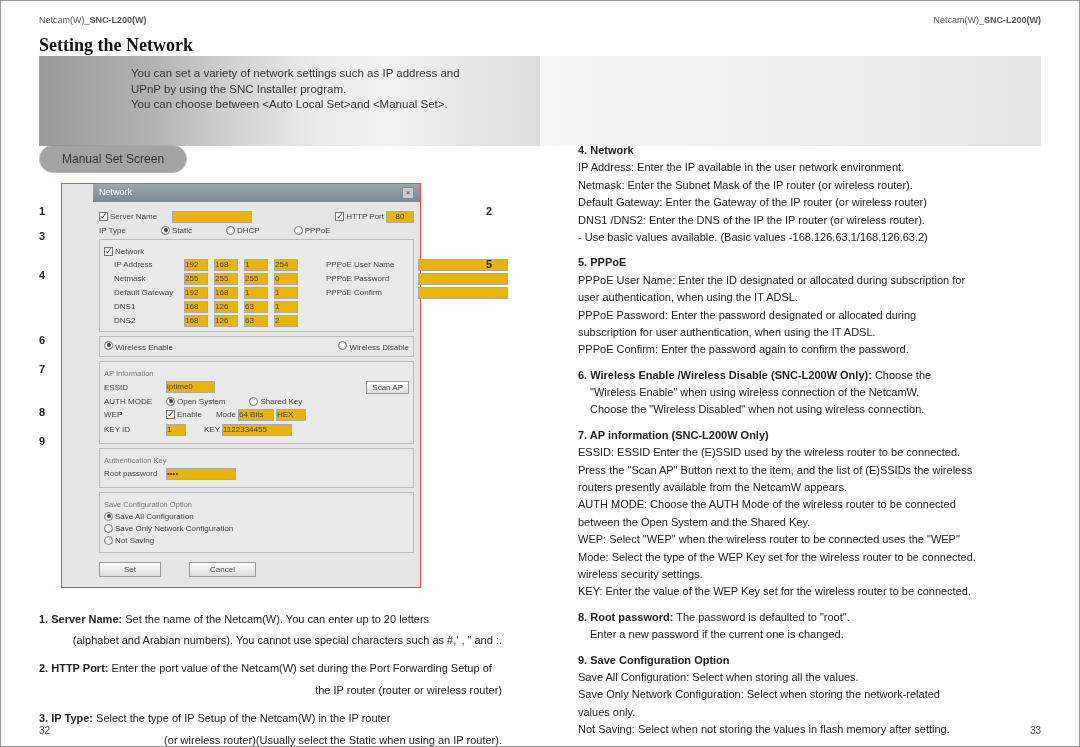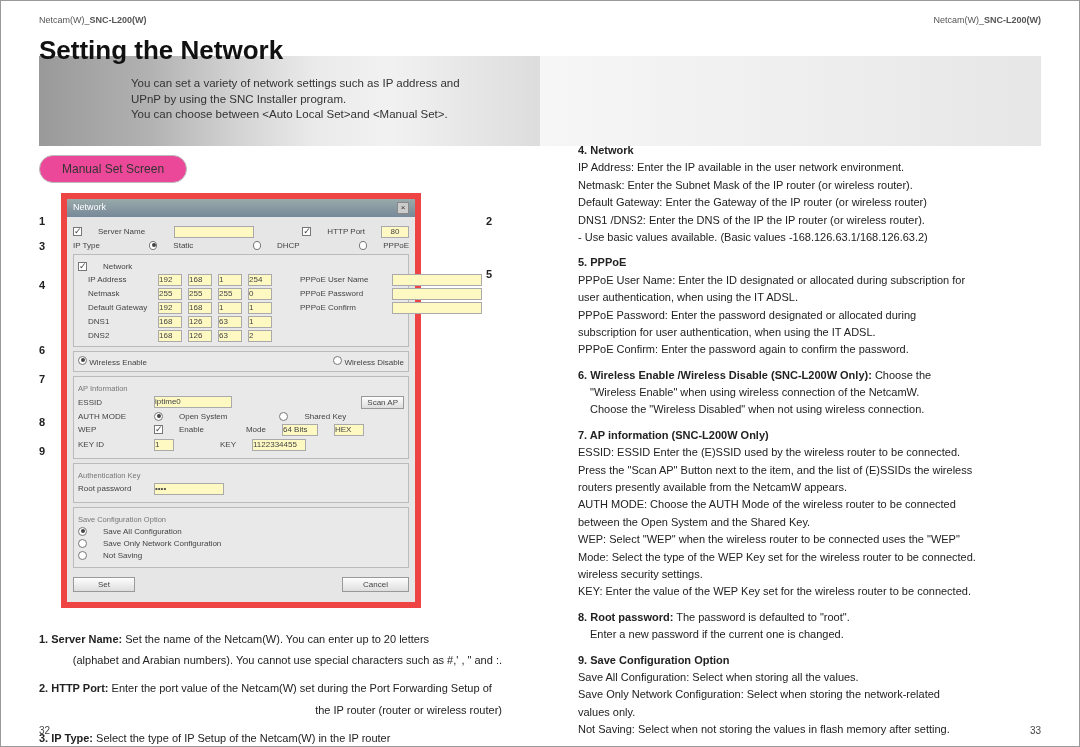--- a/index.html
+++ b/index.html
@@ -43,85 +43,87 @@
     left: 0;
     right: 38px;
     top: 55px;
     height: 90px;
     background: linear-gradient(90deg,#f0f0f0 0%,#e4e4e4 50%,#d6d6d6 100%);
     opacity: .6;
   }
   .title-h {
     position: relative;
     z-index: 2;
-    font-size: 26px;
+    font-size: 18px;
     font-weight: bold;
     color: #111;
     margin-top: 10px;
+    font-family: Liberation Serif, serif;
   }
   .title-sub {
     position: relative;
     z-index: 2;
     margin-left: 92px;
     margin-top: 10px;
     font-size: 11.5px;
     line-height: 1.35;
     color: #333;
   }
   .sect-gap { height: 32px; }
   .manual-pill {
     display: inline-block;
     padding: 6px 22px;
     border: 1px solid #bbb;
     border-radius: 14px;
     font-size: 12px;
     color: #333;
-    background: #ec4899;
+    background: #a3a3a3;
     margin-bottom: 10px;
   }
   
   .shot-wrap {
     display: grid;
     grid-template-columns: 16px auto 16px;
     align-items: start;
     column-gap: 6px;
   }
   .numcol { font-size: 11px; line-height: 1; color: #222; font-weight: bold; }
   .numcol div { height: 25px; display:flex; align-items:center; }
   .numcol.right div { justify-content:flex-start; }
   .shot {
     width: 360px;
-    border: 6px solid #ef4444;
+    border: 1px solid #ef4444;
     background: #e6e6e6;
     font-size: 8px;
     color: #444;
+    padding-left: 31px;
   }
   .sh-title {
     background: linear-gradient(#9aa,#789);
     color: #fff;
     padding: 3px 6px;
     font-size: 9px;
     display:flex;
     justify-content:space-between;
   }
   .sh-close { width:12px;height:12px;background:#ccc;border:1px solid #888;text-align:center;line-height:10px;font-size:8px;color:#333;}
   .sh-body { padding: 6px; }
-  .sh-row { display:flex; align-items:center; gap:16px; margin:3px 0; }
+  .sh-row { display:flex; align-items:center; gap:2px; margin:3px 0; }
   .chk { width:9px;height:9px;border:1px solid #777;background:#fff;display:inline-block;position:relative;}
   .chk.on::after{content:"✓";position:absolute;top:-2px;left:0;font-size:9px;}
   .rad { width:9px;height:9px;border:1px solid #777;border-radius:50%;background:#fff;display:inline-block;position:relative;}
   .rad.on::after{content:"";position:absolute;top:1.5px;left:1.5px;width:4px;height:4px;background:#444;border-radius:50%;}
-  .inp { background:#fef9c3;border:1px solid #aaa;height:12px;display:inline-block;}
+  .inp { background:#eab308;border:1px solid #aaa;height:12px;display:inline-block;}
   .panel { border:1px solid #bbb; padding:4px; margin:4px 0; background:#e9e9e9;}
   .lbl { min-width:60px; }
   .grid-ip { display:grid; grid-template-columns:68px repeat(4,28px) 20px 90px auto; gap:2px; align-items:center;}
   .grid-ip .inp{ width:24px; }
   .grid-ip .txtin{ width:90px; }
   .btn-s { background:linear-gradient(#fefefe,#ddd); border:1px solid #999; padding:1px 5px; font-size:8px;}
-  .bottom-btns { display:flex; justify-content:space-between; gap:60px; padding:5px 0 4px 0;}
+  .bottom-btns { display:flex; justify-content:flex-start; gap:28px; padding:5px 0 4px 0;}
 
   
   .inst {
     font-size: 11px;
     line-height: 1.45;
     color: #222;
     margin-top: 24px;
   }
   .inst p { margin: 6px 0 2px 0; }
   .inst .b { font-weight: bold; }
@@ -258,21 +260,21 @@
             </div>
           </div>
           <div class="sh-row panel" style="justify-content:space-between">
             <span><span class="rad on"></span> <span>Wireless Enable</span></span>
             <span><span class="rad"></span> <span>Wireless Disable</span></span>
           </div>
           <div class="panel">
             <div class="sh-row" style="font-size:7.5px;color:#777">AP Information</div>
             <div class="sh-row">
                 <span class="lbl">ESSID</span>
-                <span class="inp" style="width:78px">iptime0</span>
+                <span class="inp" style="width:49px">iptime0</span>
                 <span style="flex:1"></span>
                 <span class="btn-s">Scan AP</span>
               </div>
             <div class="sh-row">
                 <span class="lbl">AUTH MODE</span>
                 <span class="rad on"></span>
                 <span>Open System</span>
                 <span style="width:20px"></span>
                 <span class="rad"></span>
                 <span>Shared Key</span>
@@ -284,21 +286,21 @@
                 <span style="width:10px"></span>
                 <span>Mode</span> 
                 <span class="inp" style="width:36px">64 Bits</span> 
                 <span class="inp" style="width:30px">HEX</span>
               </div>
             <div class="sh-row">
                 <span class="lbl">KEY ID</span>
                 <span class="inp" style="width:20px">1</span>
                 <span style="width:14px"></span>
                 <span>KEY</span> 
-                <span class="inp" style="width:54px">1122334455</span>
+                <span class="inp" style="width:70px">1122334455</span>
               </div>
           </div>
           <div class="panel">
             <div class="sh-row" style="font-size:7.5px;color:#777">Authentication Key</div>
             <div class="sh-row">
                 <span class="lbl">Root password</span>
                 <span class="inp" style="width:70px">••••</span>
               </div>
           </div>
           <div class="panel">

